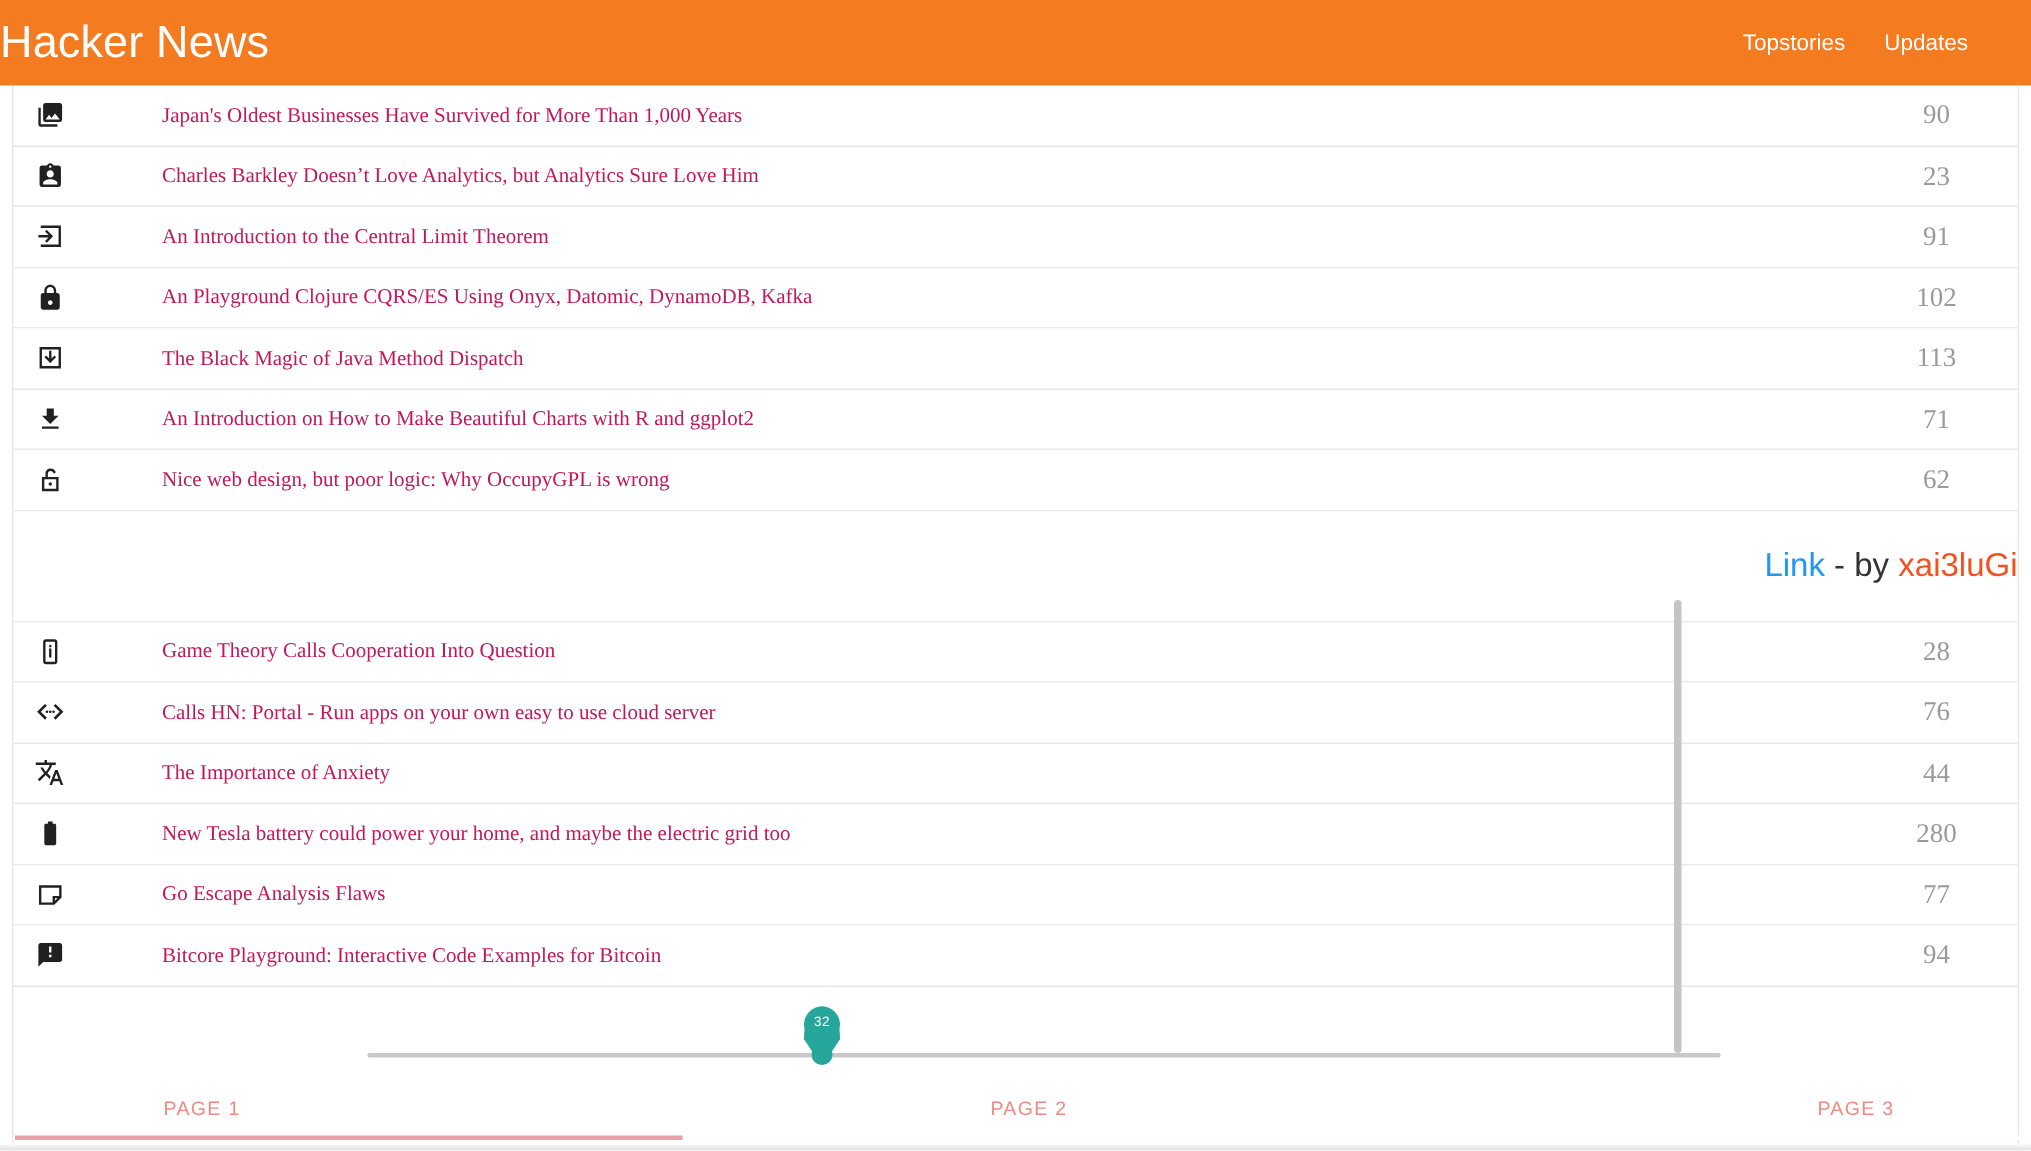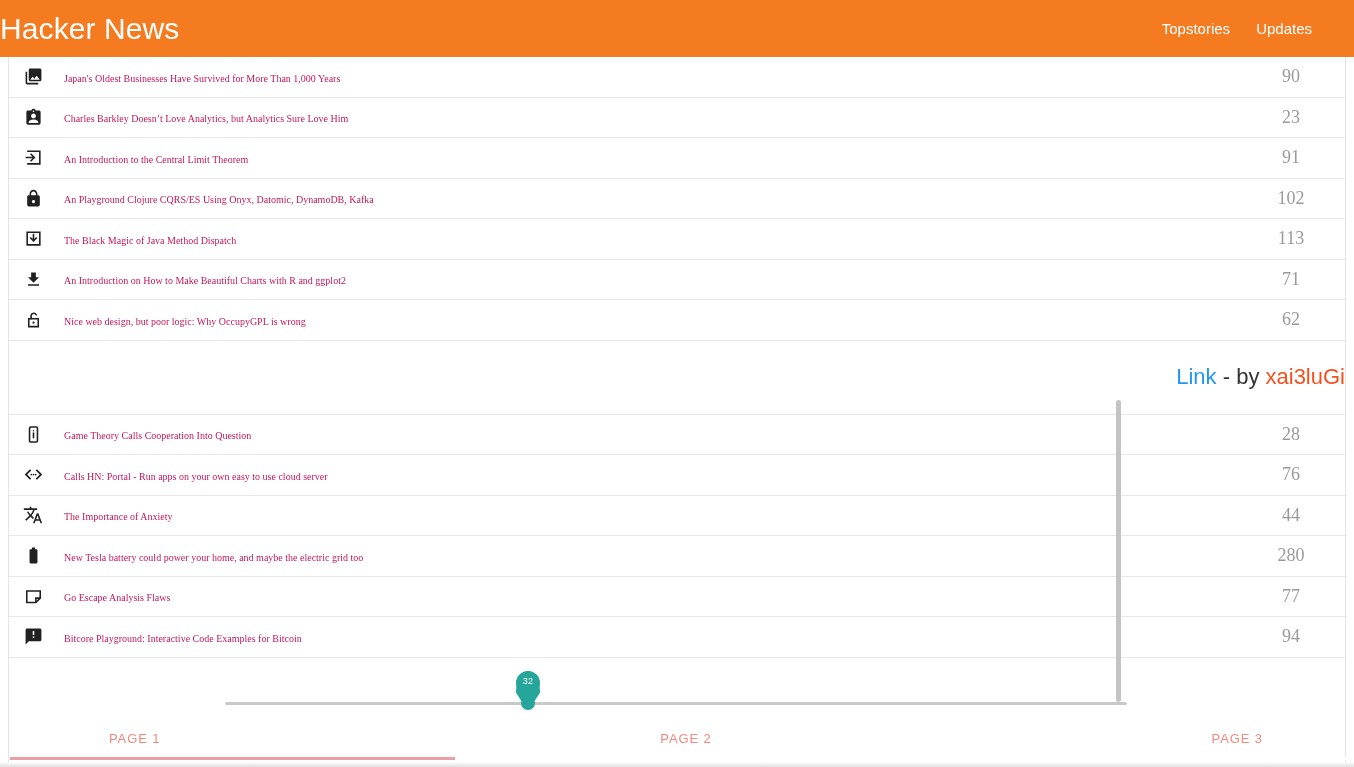--- a/index.html
+++ b/index.html
@@ -89,24 +89,25 @@
   }
   .cell-icon svg { display: block; }
   .cell-title {
     flex: 1 1 auto;
     padding-left: 7px;
     overflow: hidden;
   }
   .story-link {
     color: #c2185b;
     font-family: "Liberation Serif", serif;
-    font-size: 10px;
+    font-size: 14px;
     text-decoration: none;
     white-space: nowrap;
     cursor: pointer;
+    margin-left: 44px;
   }
   .cell-score {
     width: 86px;
     min-width: 86px;
     text-align: center;
     padding-right: 22px;
     box-sizing: border-box;
     color: #9a9a9a;
     font-size: 18px;
     font-family: Liberation Serif, serif;
@@ -139,21 +140,21 @@
   }
 
   
   .footer {
     height: 110px;
     position: relative;
     background: #ffffff;
   }
   .slider-wrap {
     position: absolute;
-    left: 216px;
+    left: 236px;
     top: 44px;
     width: 902px;
     height: 4px;
   }
   .slider-track {
     position: absolute;
     left: 0; top: 0;
     width: 100%;
     height: 3px;
     background: #c9c9c9;

